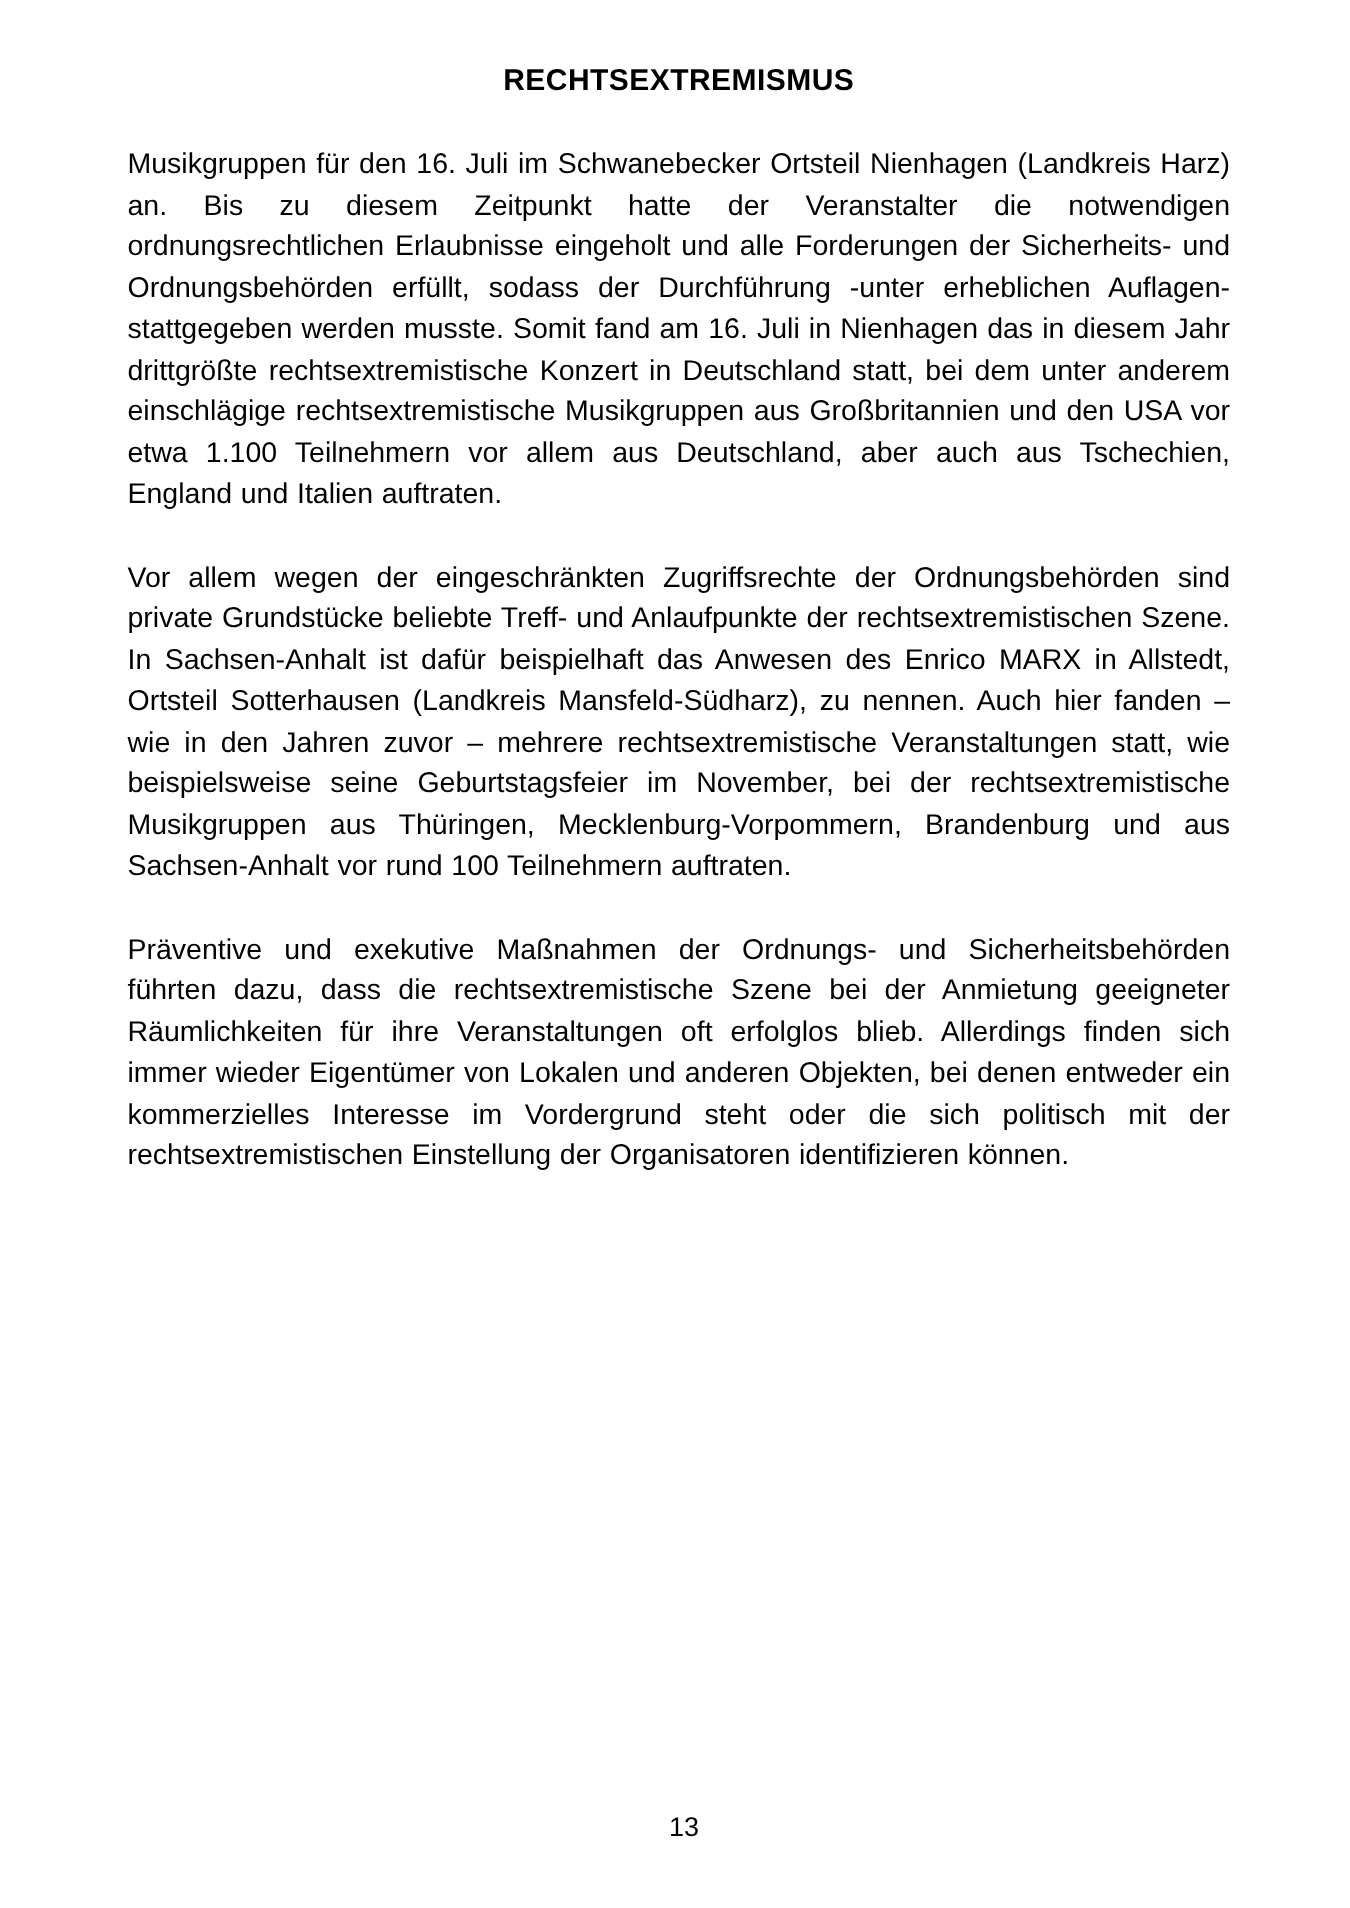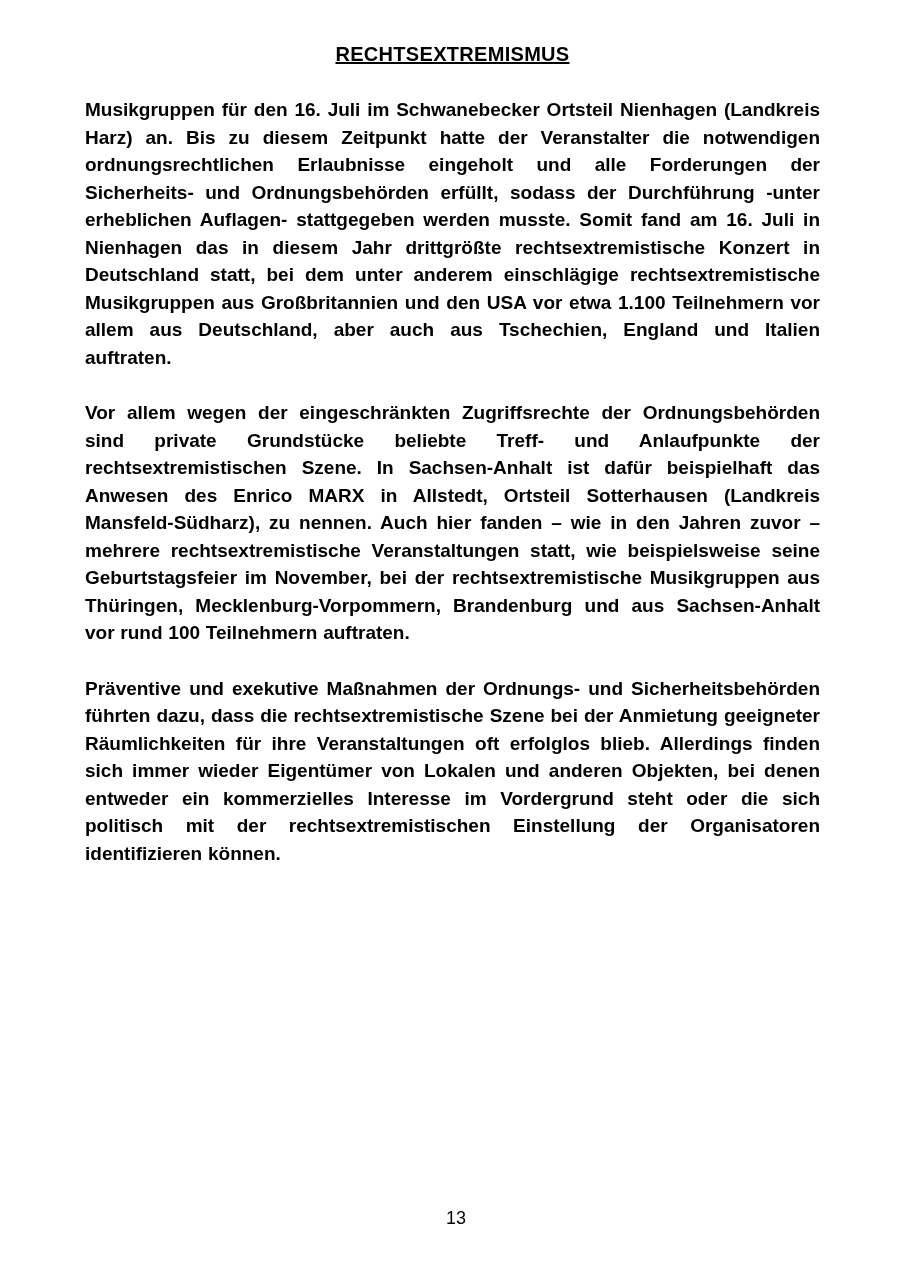--- a/index.html
+++ b/index.html
@@ -17,33 +17,31 @@
     padding: 42px 80px 0 85px;
     font-family: "Liberation Sans", "DejaVu Sans", sans-serif;
     color: #000000;
     overflow: hidden;
   }
   .doc-title {
     margin: 0 0 30px 0;
     text-align: center;
     font-size: 20px;
     font-weight: bold;
-    text-decoration: underline;
     letter-spacing: 0.3px;
     line-height: 1.2;
   }
   .body-paragraph {
     margin: 0 0 28px 0;
     font-size: 19px;
     line-height: 27.5px;
     text-align: justify;
     hyphens: auto;
     -webkit-hyphens: auto;
     word-spacing: 0.5px;
-    font-weight: bold;
   }
   .page-number {
     position: absolute;
     left: 12px;
     right: 0;
     bottom: 42px;
     text-align: center;
     font-size: 18px;
     line-height: 1.2;
   }

